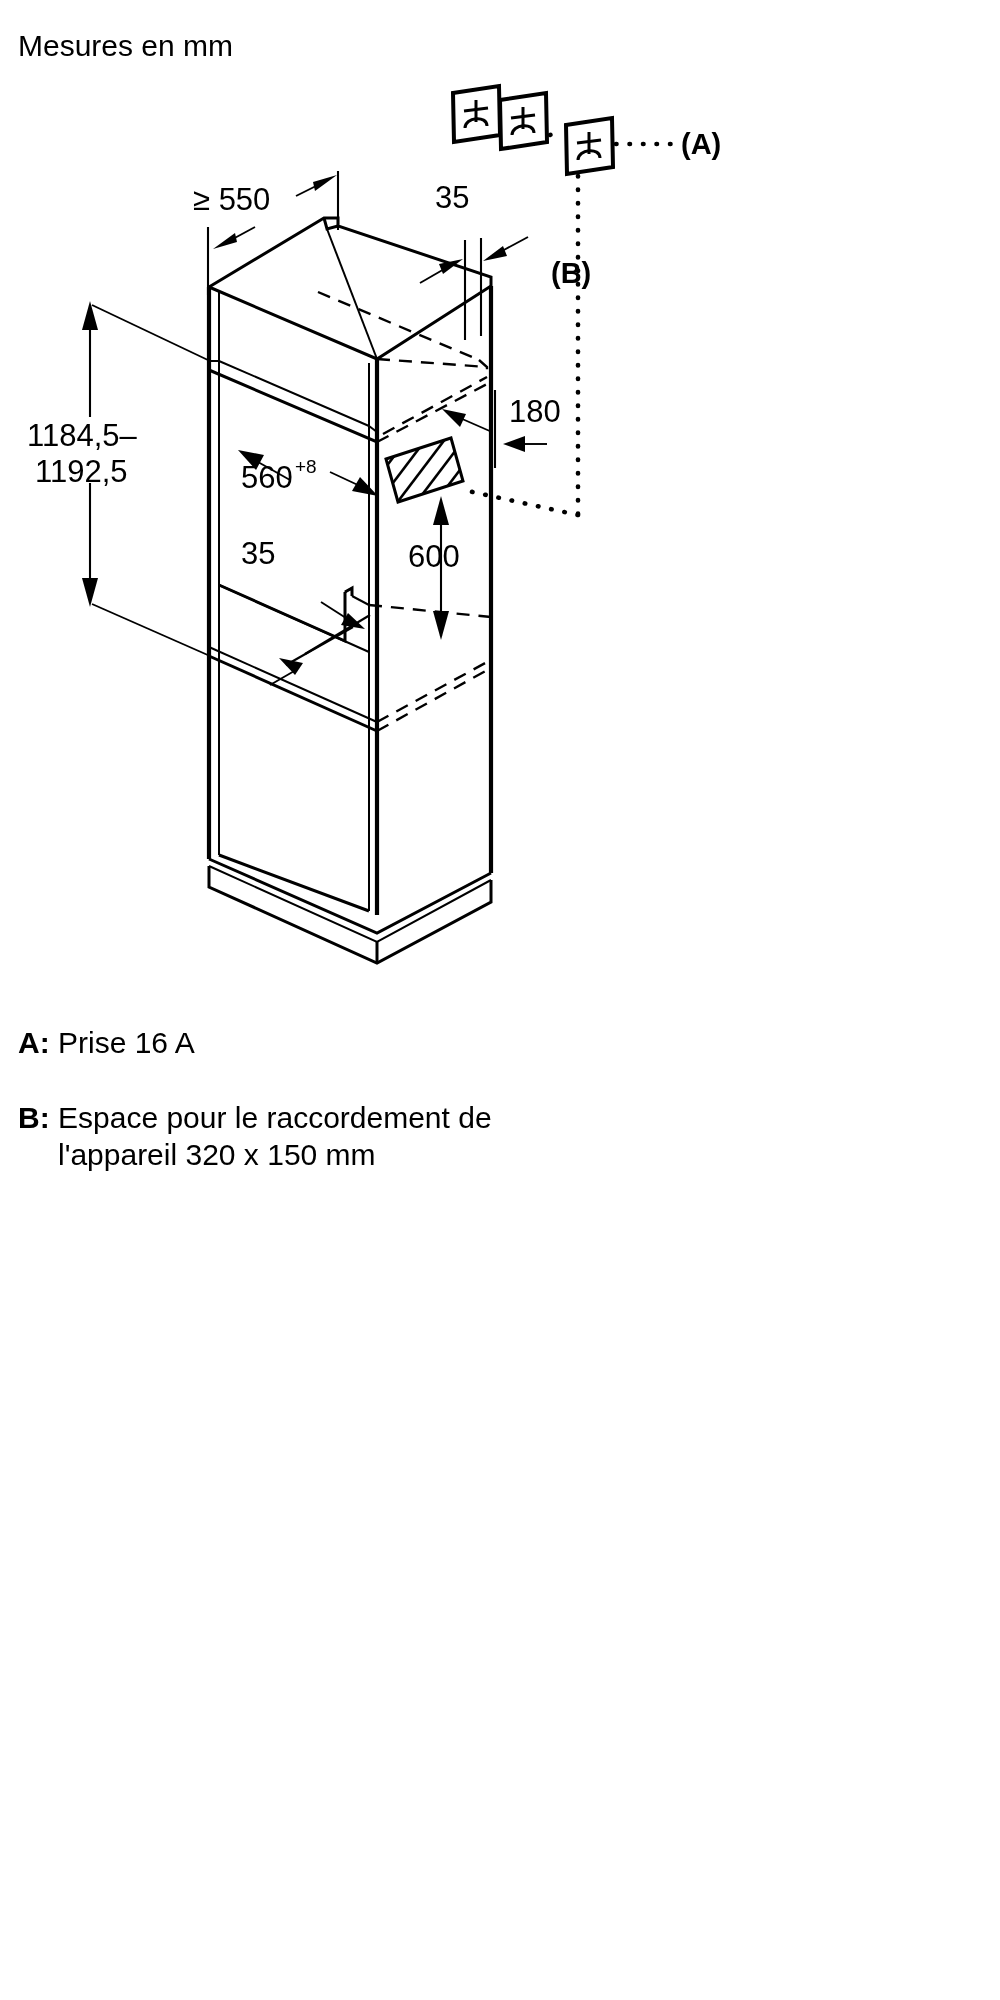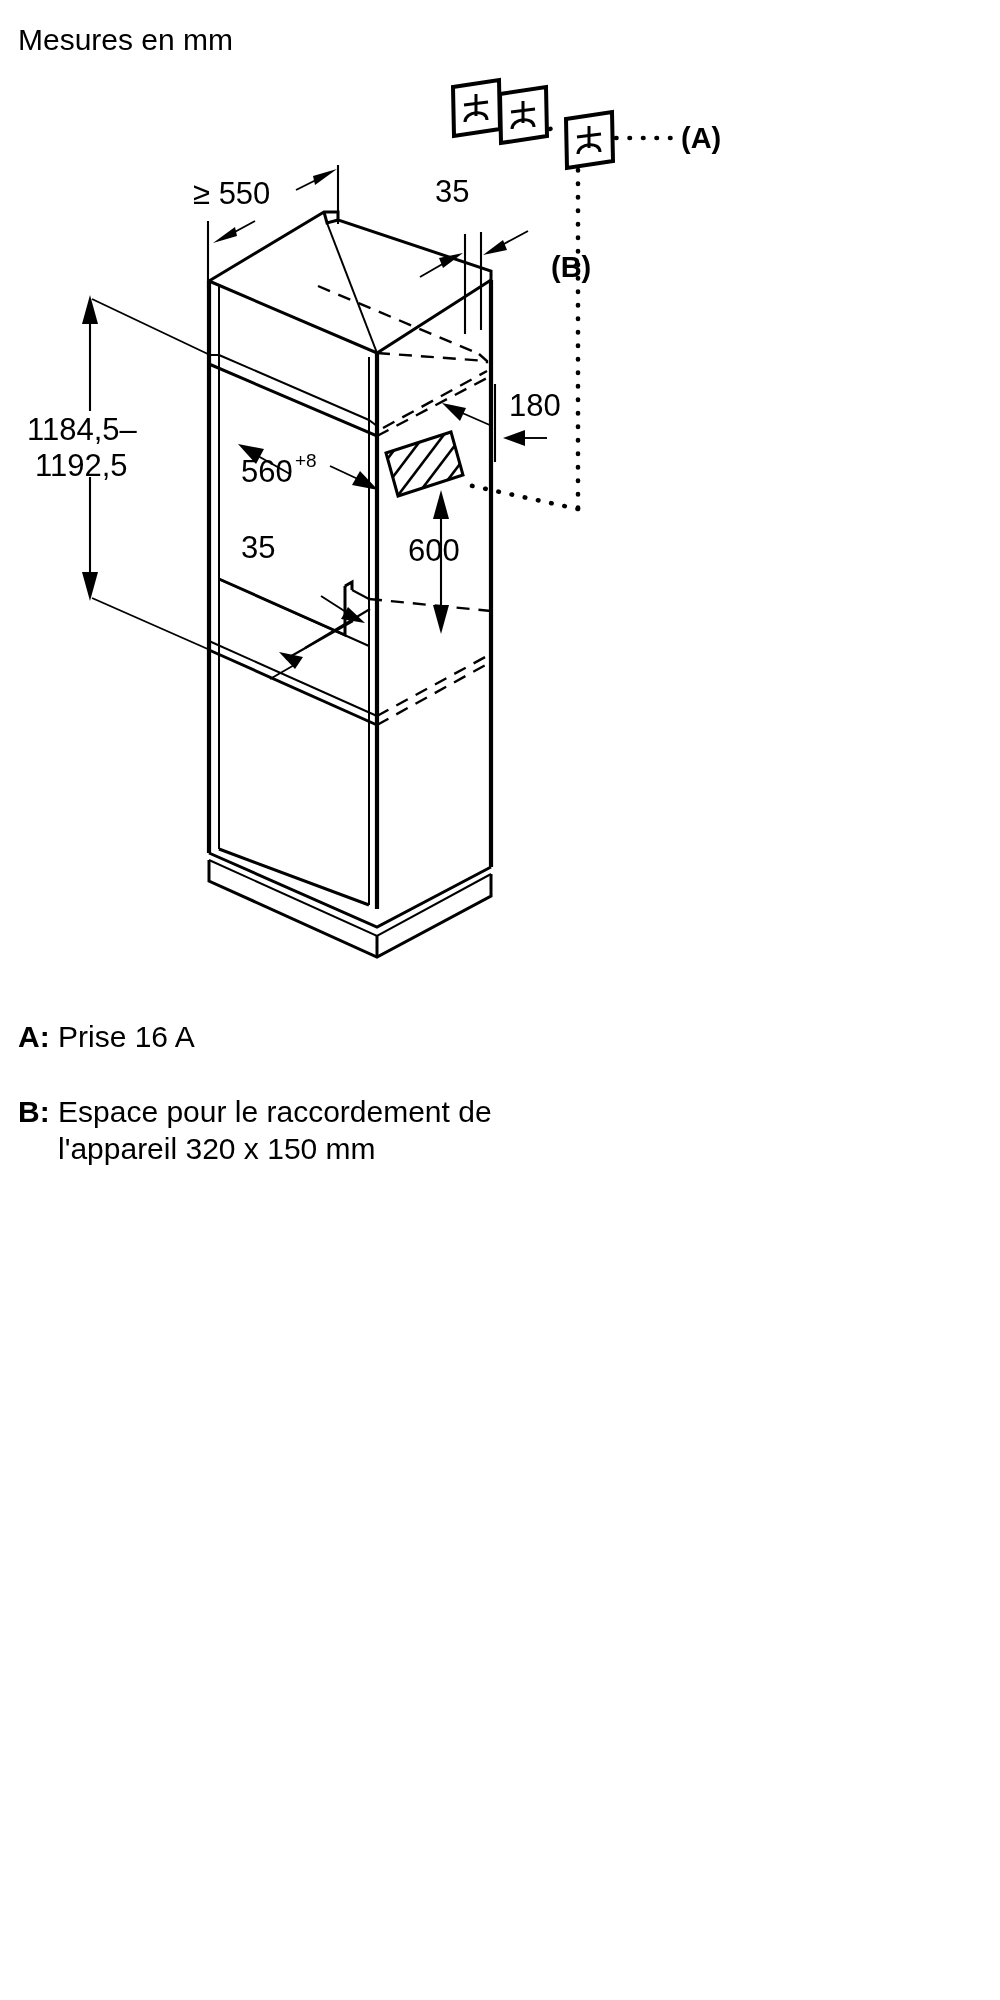--- a/index.html
+++ b/index.html
@@ -11,21 +11,21 @@
     width: 1000px;
     height: 2000px;
     font-family: "Liberation Sans", sans-serif;
     color: #000000;
     position: relative;
     overflow: hidden;
   }
   #diagram-root {
     position: absolute;
     left: 0;
-    top: 12px;
+    top: 18px;
     width: 1000px;
     height: 1876px;
   }
   svg.drawing {
     position: absolute;
     left: 0;
     top: 0;
     width: 1000px;
     height: 2000px;
     display: block;

